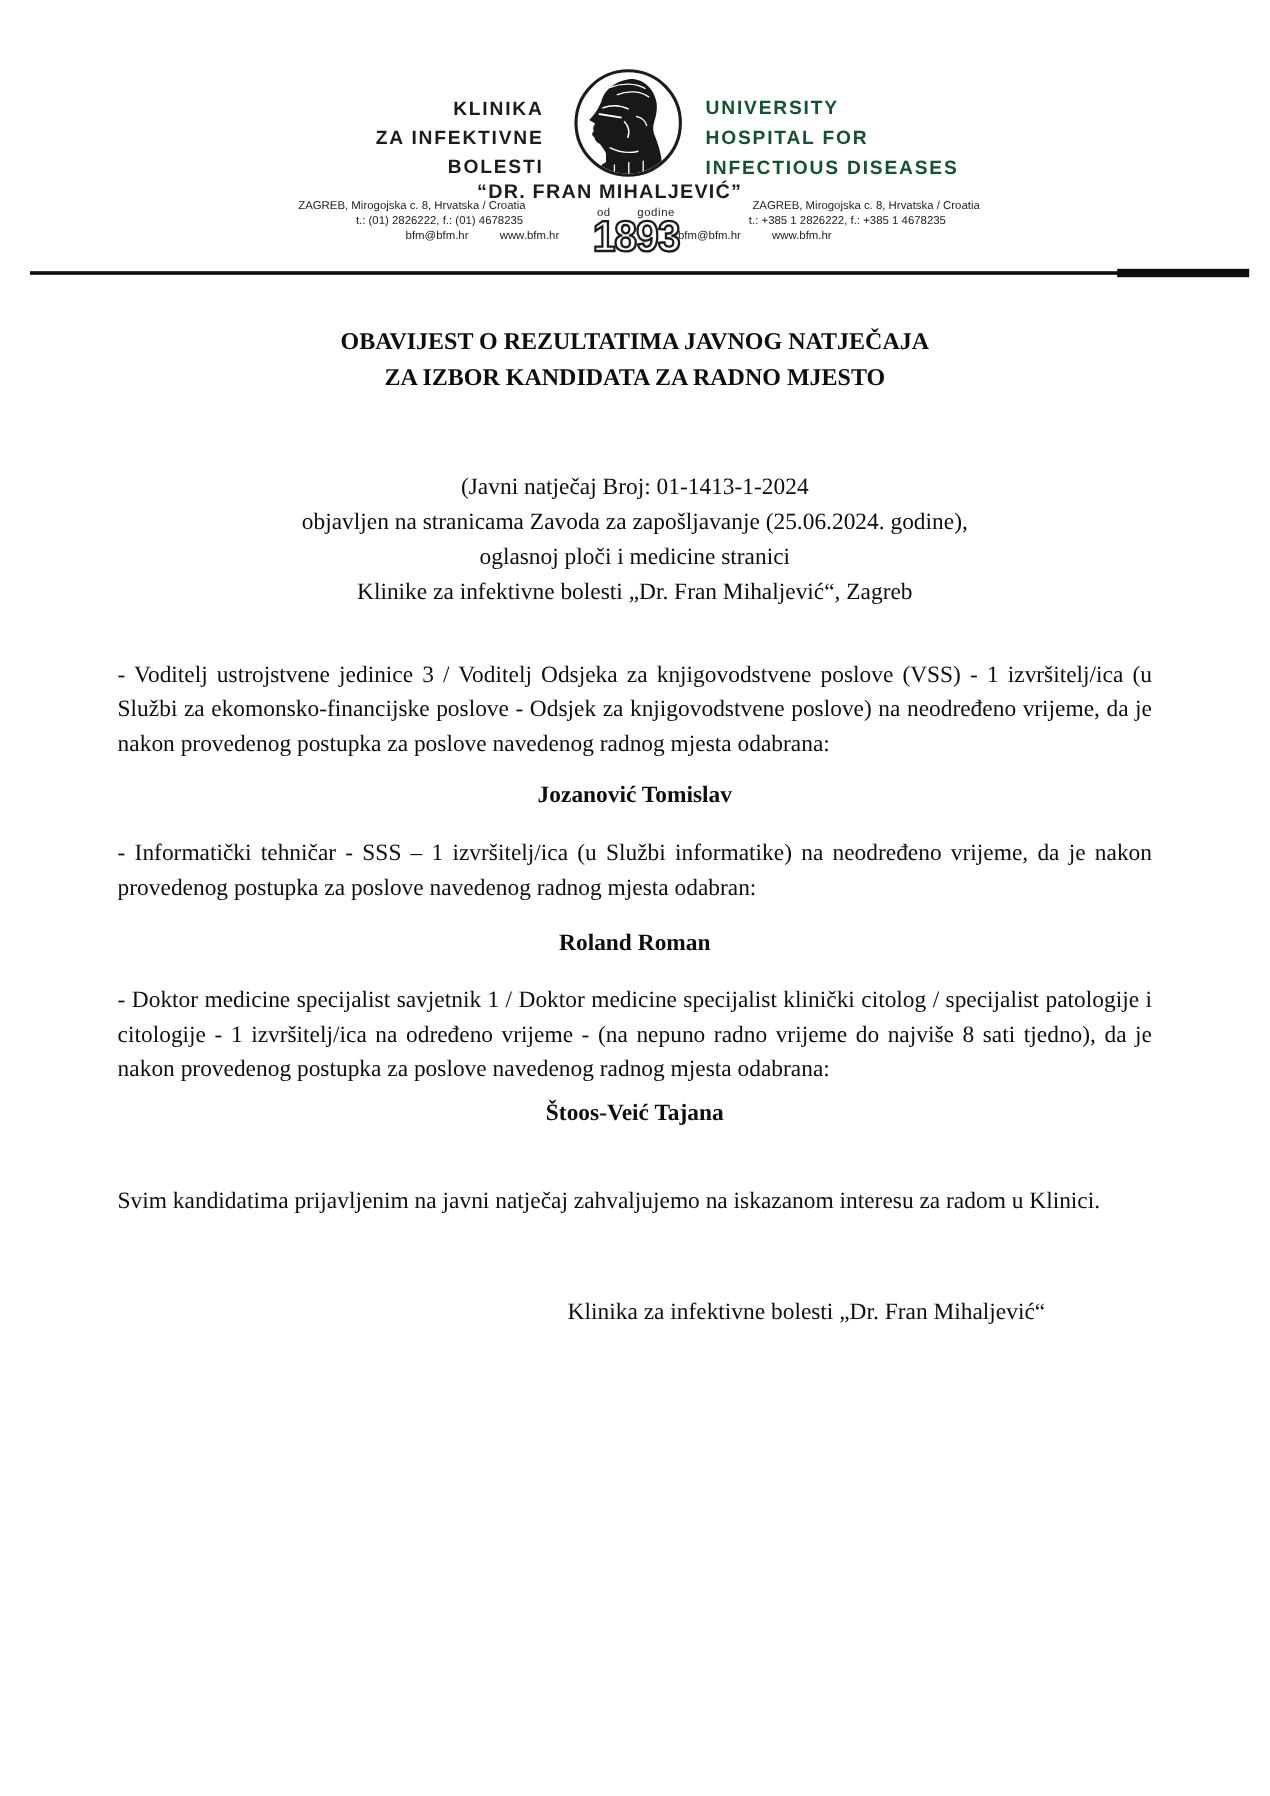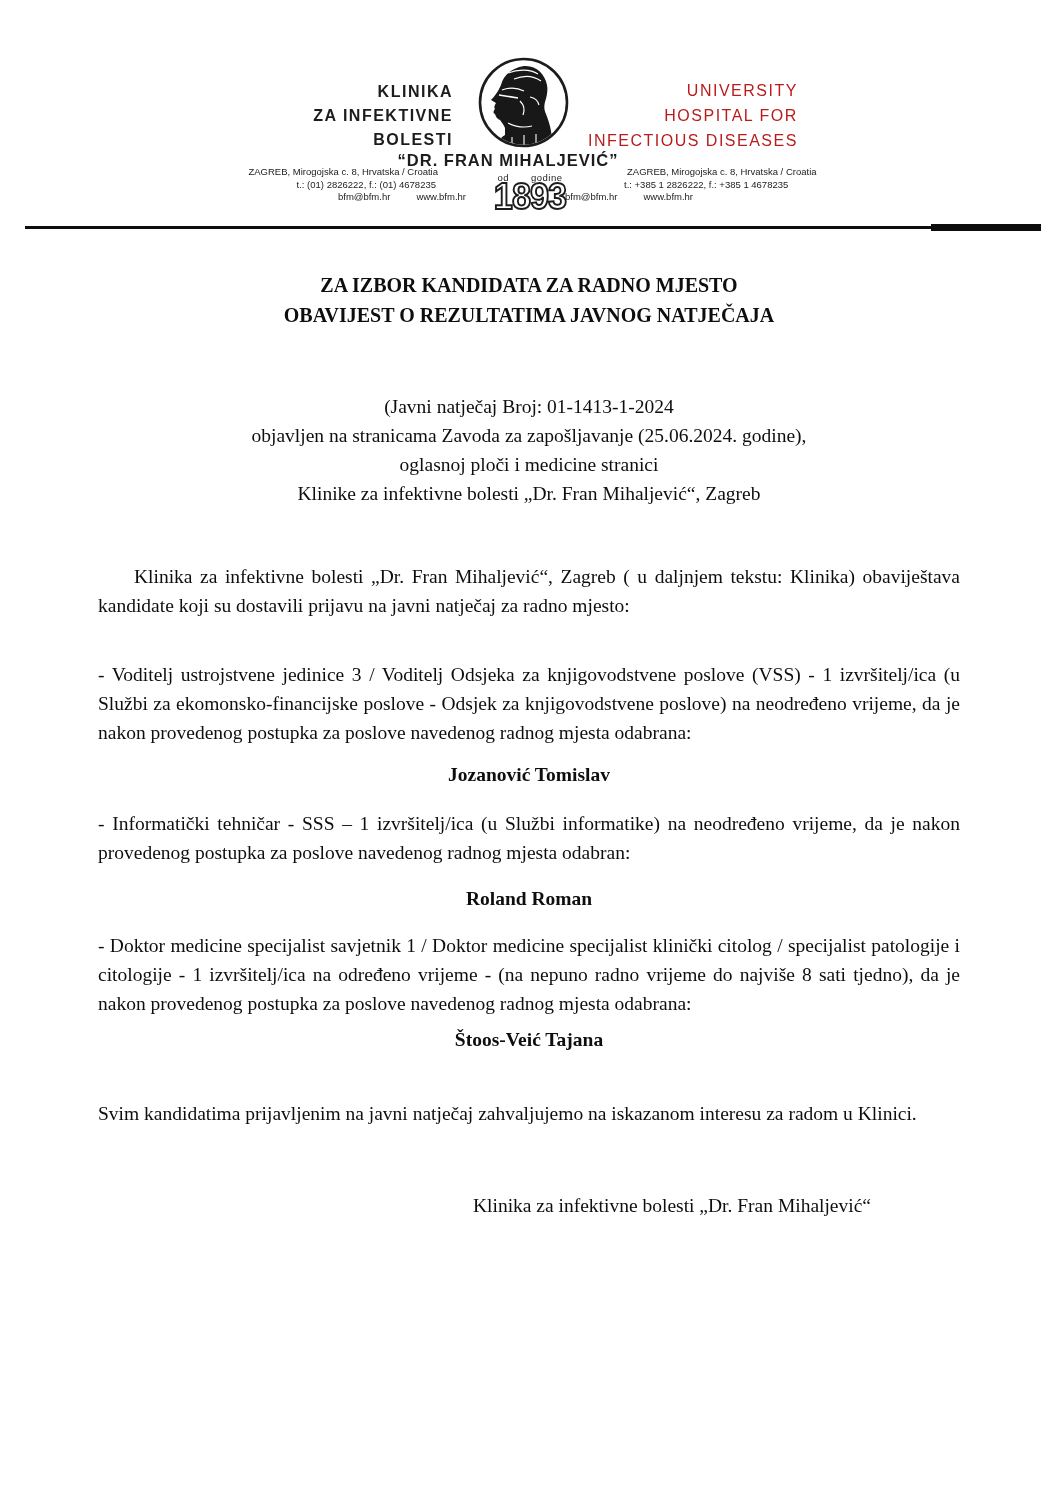--- a/index.html
+++ b/index.html
@@ -17,24 +17,24 @@
 
   .brand-left {
     position: absolute; top: 80px; right: 595px;
     text-align: right;
     font-family: "Liberation Sans", sans-serif;
     font-size: 16px; font-weight: 700; letter-spacing: 1.5px;
     line-height: 24px; color: #1c1c1c; white-space: nowrap;
   }
   .brand-right {
     position: absolute; top: 78px; left: 588px;
-    text-align: right;
-    font-family: "Liberation Sans", sans-serif;
-    font-size: 16px; font-weight: 400; letter-spacing: 1.5px;
-    line-height: 25px; color: #b91c1c; white-space: nowrap;
+    text-align: left;
+    font-family: "Liberation Sans", sans-serif;
+    font-size: 16px; font-weight: 700; letter-spacing: 1.5px;
+    line-height: 25px; color: #14532d; white-space: nowrap;
   }
 
   .logo-medallion {
     position: absolute; left: 478px; top: 57px;
     width: 91px; height: 91px;
   }
 
   .doctor-name {
     position: absolute; top: 151px; left: 0; width: 1016px;
     text-align: center;
@@ -180,32 +180,31 @@
   </div>
 
 </div>
 
 <div class="rule-thin"></div>
 <div class="rule-thick"></div>
 
 <div class="doc">
 
   <div class="doc-title">
+    <div>OBAVIJEST O REZULTATIMA JAVNOG NATJEČAJA</div>
     <div>ZA IZBOR KANDIDATA ZA RADNO MJESTO</div>
-    <div>OBAVIJEST O REZULTATIMA JAVNOG NATJEČAJA</div>
   </div>
 
   <div class="notice-block">
     <div>(Javni natječaj Broj: 01-1413-1-2024</div>
     <div>objavljen na stranicama Zavoda za zapošljavanje (25.06.2024. godine),</div>
     <div>oglasnoj ploči i medicine stranici</div>
     <div>Klinike za infektivne bolesti „Dr. Fran Mihaljević“, Zagreb</div>
   </div>
 
-  <p class="intro-par">Klinika za infektivne bolesti „Dr. Fran Mihaljević“, Zagreb ( u daljnjem tekstu: Klinika) obaviještava kandidate koji su dostavili prijavu na javni natječaj za radno mjesto:</p>
 
   <p class="position-par p1">- Voditelj ustrojstvene jedinice 3 / Voditelj Odsjeka za knjigovodstvene poslove (VSS) - 1 izvršitelj/ica (u Službi za ekomonsko-financijske poslove - Odsjek za knjigovodstvene poslove) na neodređeno vrijeme, da je nakon provedenog postupka za poslove navedenog radnog mjesta odabrana:</p>
   <p class="candidate c1">Jozanović Tomislav</p>
 
   <p class="position-par p2">- Informatički tehničar - SSS – 1 izvršitelj/ica (u Službi informatike) na neodređeno vrijeme, da je nakon provedenog postupka za poslove navedenog radnog mjesta odabran:</p>
   <p class="candidate c2">Roland Roman</p>
 
   <p class="position-par p3">- Doktor medicine specijalist savjetnik 1 / Doktor medicine specijalist klinički citolog / specijalist patologije i citologije - 1 izvršitelj/ica na određeno vrijeme - (na nepuno radno vrijeme do najviše 8 sati tjedno), da je nakon provedenog postupka za poslove navedenog radnog mjesta odabrana:</p>
   <p class="candidate c3">Štoos-Veić Tajana</p>
 

